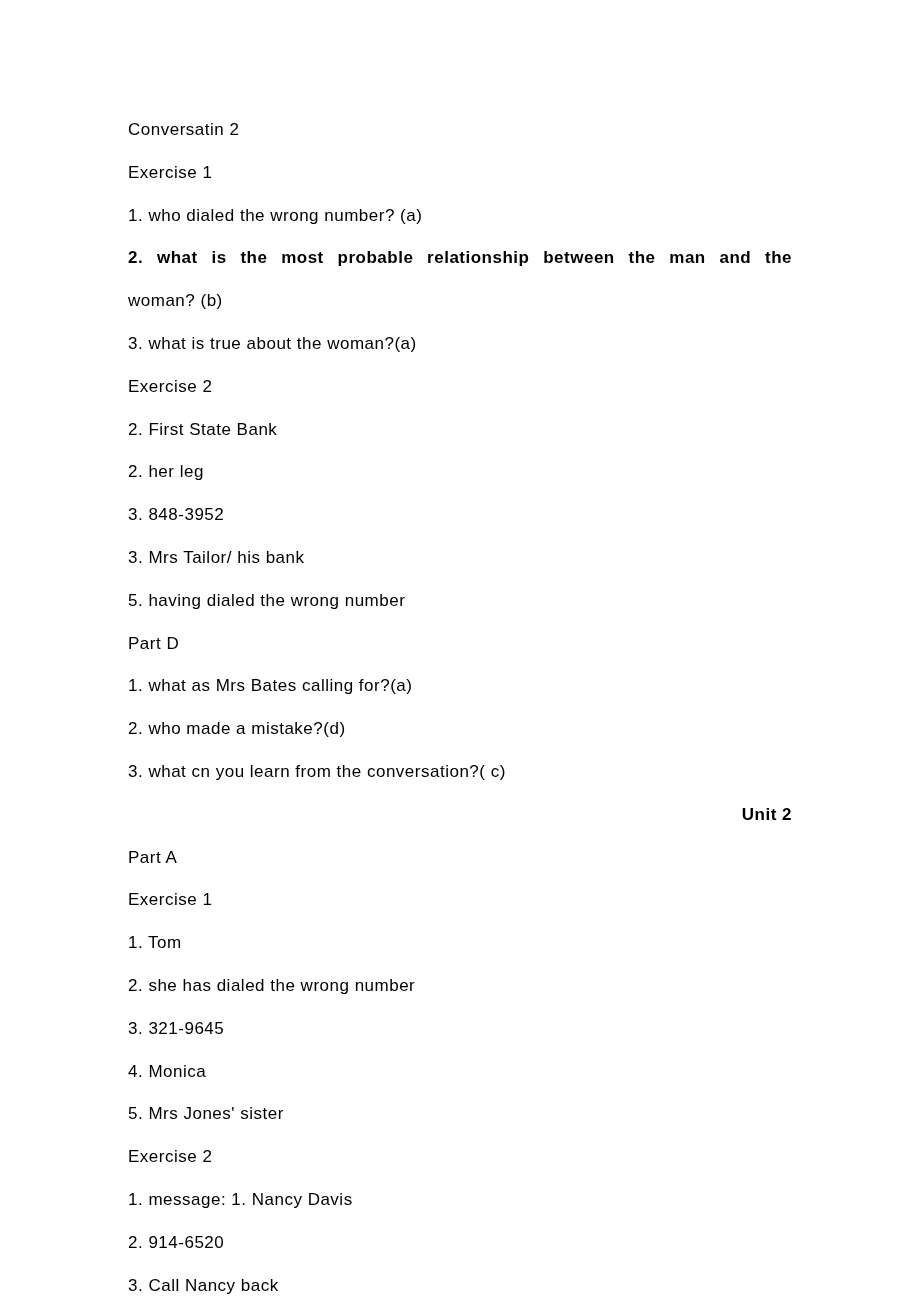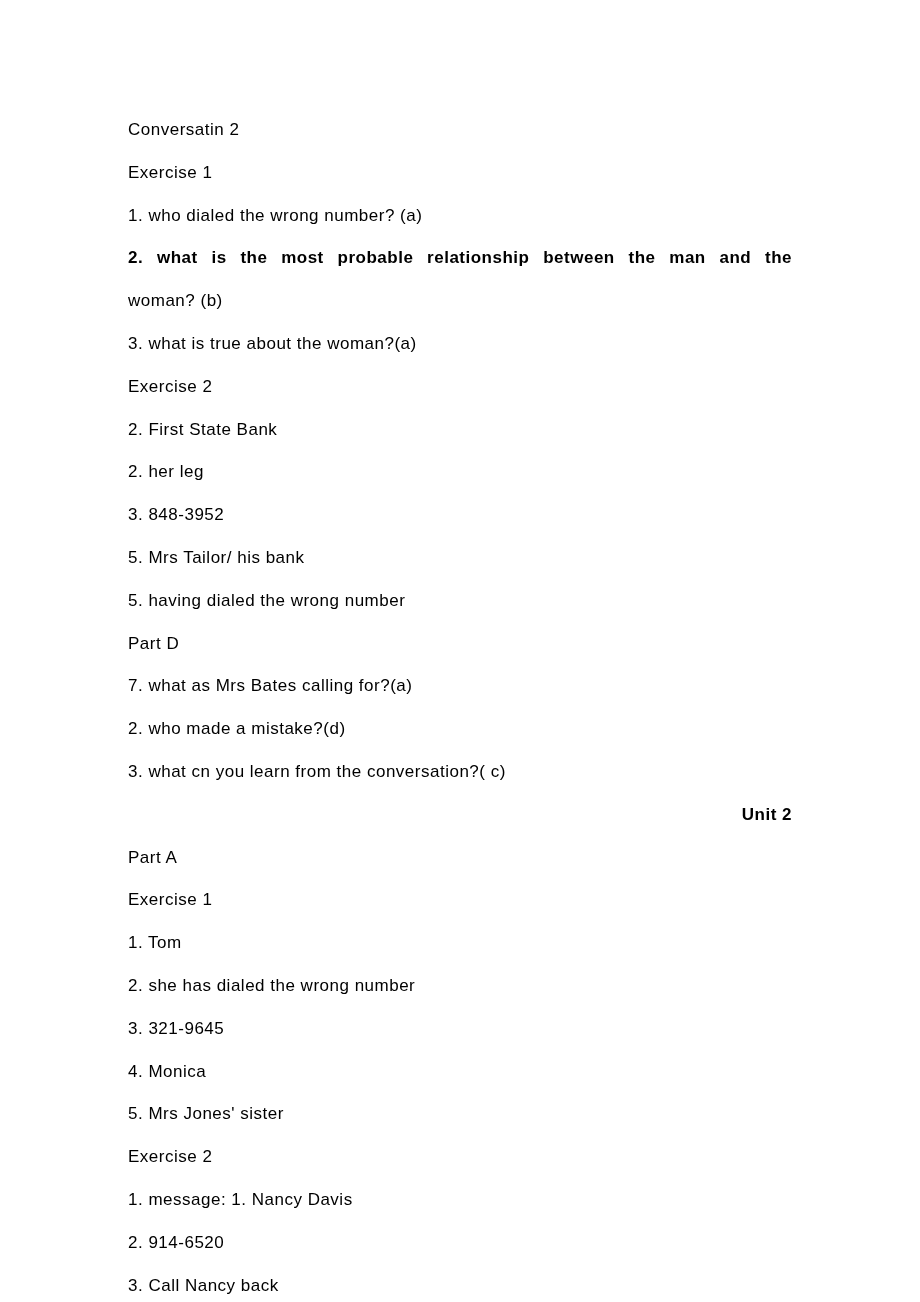--- a/index.html
+++ b/index.html
@@ -40,24 +40,24 @@
     <div class="line">Conversatin 2</div>
     <div class="line">Exercise 1</div>
     <div class="line">1. who dialed the wrong number? (a)</div>
     <div class="line justified">2. what is the most probable relationship between the man and the</div>
     <div class="line">woman? (b)</div>
     <div class="line">3. what is true about the woman?(a)</div>
     <div class="line">Exercise 2</div>
     <div class="line">2. First State Bank</div>
     <div class="line">2. her leg</div>
     <div class="line">3. 848-3952</div>
-    <div class="line">5. Mrs Tailor/ his bank</div>
+    <div class="line">3. Mrs Tailor/ his bank</div>
     <div class="line">5. having dialed the wrong number</div>
     <div class="line">Part D</div>
-    <div class="line">7. what as Mrs Bates calling for?(a)</div>
+    <div class="line">1. what as Mrs Bates calling for?(a)</div>
     <div class="line">2. who made a mistake?(d)</div>
     <div class="line">3. what cn you learn from the conversation?( c)</div>
     <div class="center-heading">Unit 2</div>
     <div class="line">Part A</div>
     <div class="line">Exercise 1</div>
     <div class="line">1. Tom</div>
     <div class="line">2. she has dialed the wrong number</div>
     <div class="line">3. 321-9645</div>
     <div class="line">4. Monica</div>
     <div class="line">5. Mrs Jones'  sister</div>

